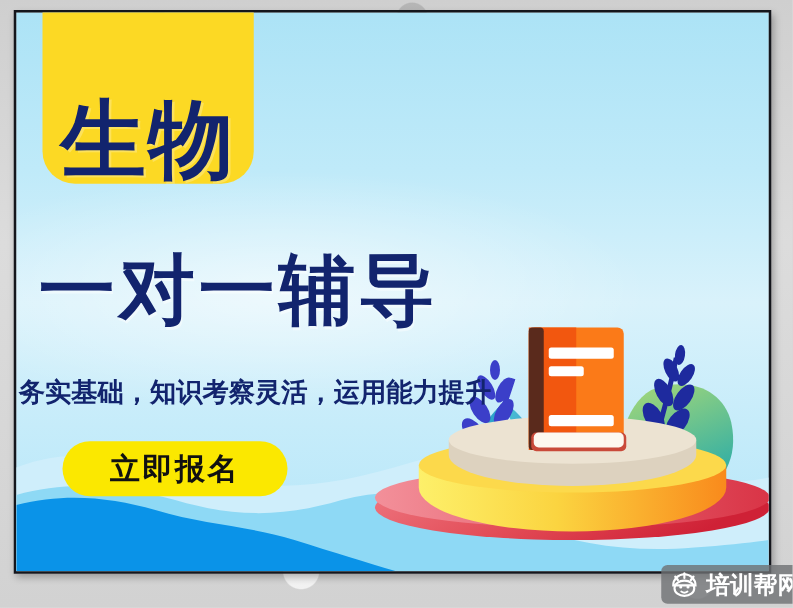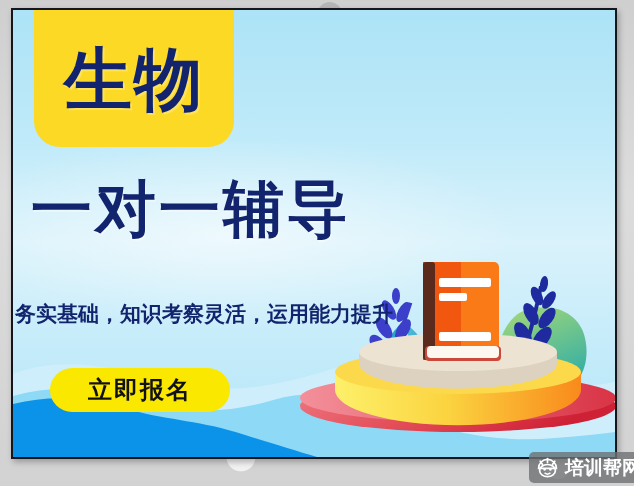--- a/index.html
+++ b/index.html
@@ -50,44 +50,44 @@
     width: 100%; height: 230px;
     background: radial-gradient(ellipse 70% 60% at 35% 45%, rgba(255,255,255,.55) 0%, rgba(255,255,255,0) 70%);
     pointer-events: none;
   }
 
   
   #subject-badge {
     position: absolute;
     left: 21px;
     top: -4px;
-    width: 200px;
+    width: 169px;
     height: 141px;
     background: #fcd924;
     border-radius: 0 0 26px 26px;
     display: flex;
-    align-items: center;
+    align-items: flex-end;
     justify-content: center;
   }
   #subject-badge .txt {
     font-family: "DejaVu Sans", "Liberation Sans", sans-serif;
     font-size: 68px;
     font-weight: bold;
     color: #12246e;
     letter-spacing: 2px;
     line-height: 1;
     padding-top: 6px;
     text-shadow: 2px 2px 0 rgba(255,255,255,.25);
   }
 
   
   #headline {
     position: absolute;
     left: 18px;
-    top: 168px;
+    top: 192px;
     font-family: "DejaVu Sans", "Liberation Sans", sans-serif;
     font-size: 61px;
     font-weight: bold;
     color: #12246e;
     letter-spacing: 3px;
     line-height: 1;
     white-space: nowrap;
     text-shadow: 1px 2px 0 rgba(255,255,255,.45);
   }
 
@@ -110,21 +110,20 @@
     left: 37px;
     top: 343px;
     width: 180px;
     height: 44px;
     background: #fbe800;
     border-radius: 22px;
     display: flex;
     align-items: center;
     justify-content: center;
     cursor: pointer;
-    margin-top: 15px;
   }
   #cta-button .txt {
     font-family: "DejaVu Sans", "Liberation Sans", sans-serif;
     font-size: 24px;
     font-weight: bold;
     color: #111111;
     letter-spacing: 2px;
   }
 
   

